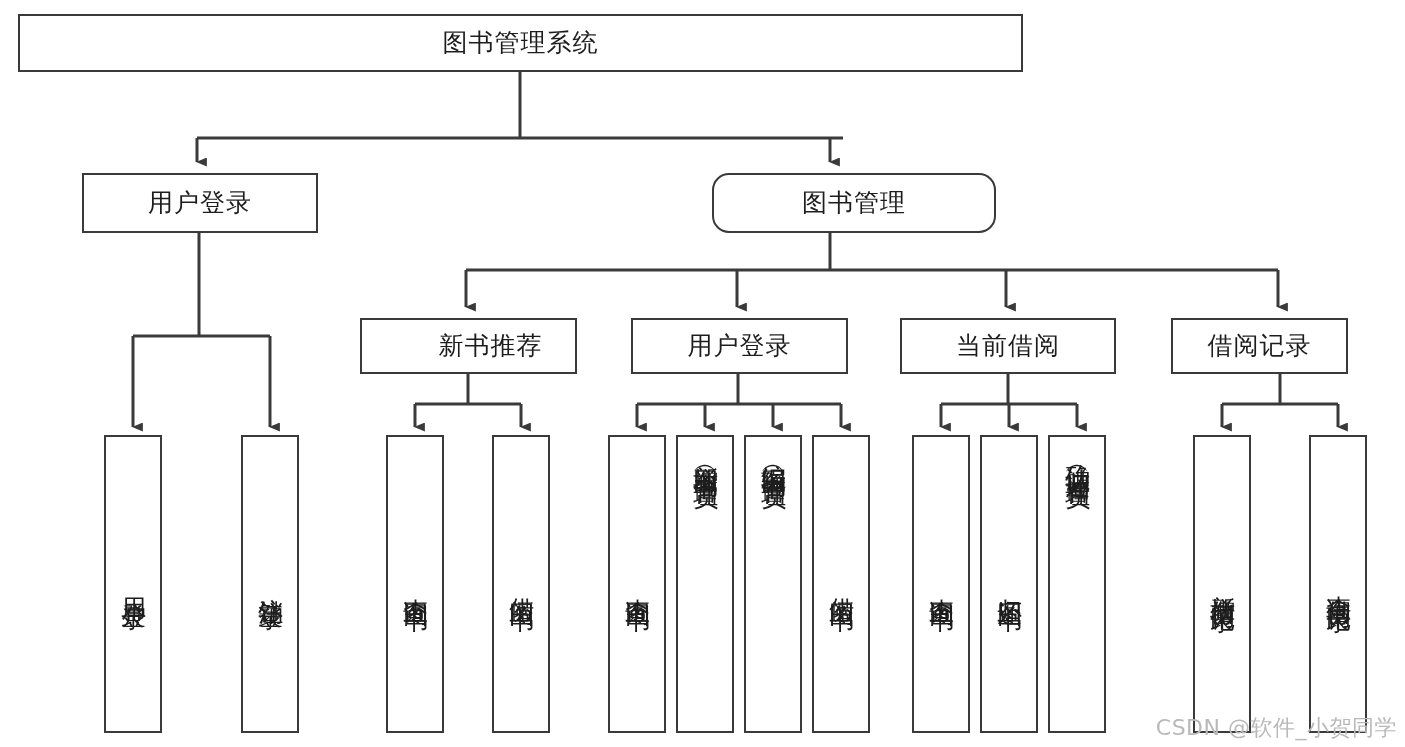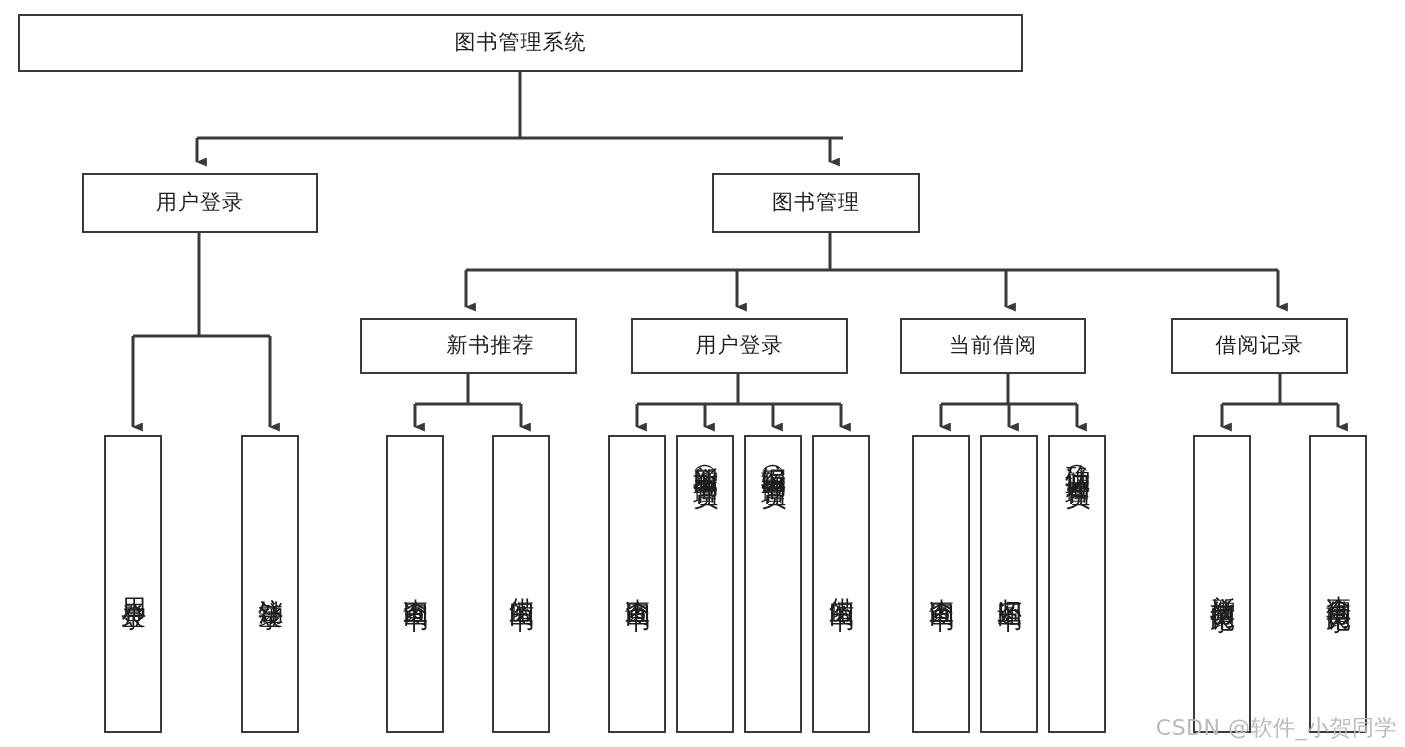--- a/index.html
+++ b/index.html
@@ -28,21 +28,21 @@
   .node {
     position: absolute;
     box-sizing: border-box;
     background: #ffffff;
     border: 2.5px solid #3a3a3a;
     display: flex;
     align-items: center;
     justify-content: center;
   }
   .node-h .label {
-    font-size: 21px;
+    font-size: 25px;
     color: #1d1d1d;
     letter-spacing: 1px;
     line-height: 1.2;
     white-space: nowrap;
   }
   .node-v {
     align-items: flex-start;
     justify-content: center;
     padding-top: 0;
   }
@@ -124,31 +124,31 @@
     </g>
   </svg>
 
   <div class="node node-h" style="left:18px; top:14px; width:1005px; height:58px;">
     <span class="label">图书管理系统</span>
   </div>
 
   <div class="node node-h" style="left:82px; top:173px; width:236px; height:60px;">
     <span class="label">用户登录</span>
   </div>
-  <div class="node node-h" style="left:712px; top:173px; width:208px; height:60px;">
+  <div class="node node-h" style="left:712px; top:173px; width:284px; height:60px;border-radius:17px;">
     <span class="label">图书管理</span>
   </div>
 
   <div class="node node-h" style="left:360px; top:318px; width:217px; height:56px;padding-left:44px;">
     <span class="label">新书推荐</span>
   </div>
   <div class="node node-h" style="left:631px; top:318px; width:217px; height:56px;">
     <span class="label">用户登录</span>
   </div>
-  <div class="node node-h" style="left:900px; top:318px; width:186px; height:56px;">
+  <div class="node node-h" style="left:900px; top:318px; width:216px; height:56px;">
     <span class="label">当前借阅</span>
   </div>
   <div class="node node-h" style="left:1171px; top:318px; width:177px; height:56px;">
     <span class="label">借阅记录</span>
   </div>
 
   <div class="node node-v vcenter" style="left:104px; top:435px; width:58px; height:298px;">
     <span class="label">用户登录</span>
   </div>
   <div class="node node-v vcenter" style="left:241px; top:435px; width:58px; height:298px;">

